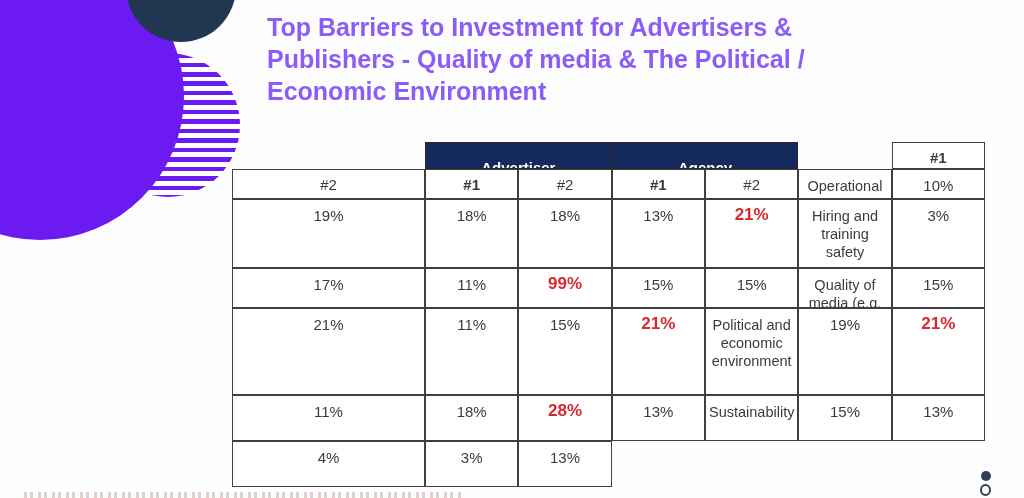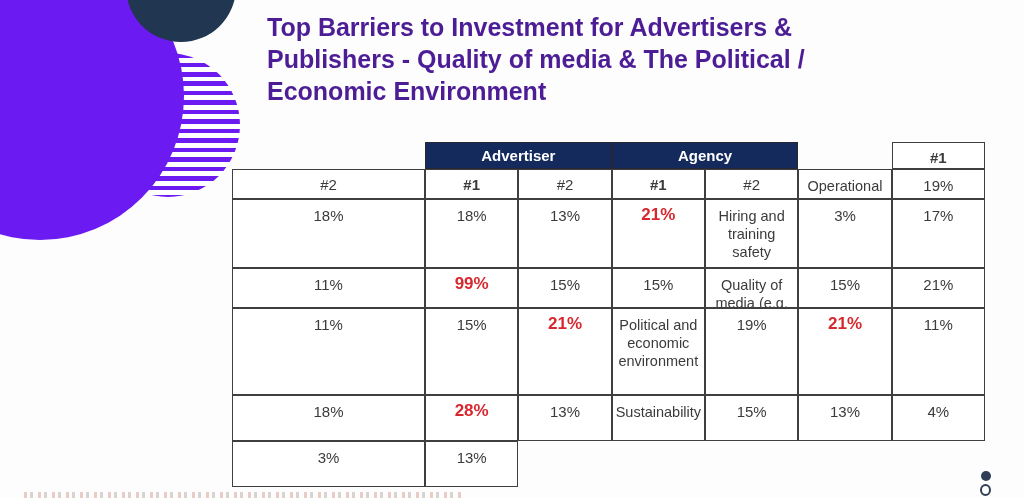--- a/index.html
+++ b/index.html
@@ -13,39 +13,39 @@
   .c-striped {
     left:96px; top:53px; width:144px; height:144px;
     background:repeating-linear-gradient(180deg,#6B1BF2 0 4.5px,#ffffff 4.5px 9.5px);
   }
   .c-purple { left:-104px; top:-48px; width:288px; height:288px; background:#6B1BF2; }
   .c-navy   { left:126px; top:-68px; width:110px; height:110px; background:#213650; }
 
   
   .title {
     position:absolute; left:267px; top:11px; width:645px;
-    font-size:25px; font-weight:bold; color:#4c1d95; line-height:32px;
+    font-size:25px; font-weight:bold; color:#8b5cf6; line-height:32px;
   }
 
   
   .table {
     position:absolute; left:232px; top:142px; width:753px; height:345px;
     display:grid;
     grid-template-columns:193px repeat(6, 1fr);
     grid-template-rows:27px 30px 69px 40px 87px 46px 46px;
   }
   .cell {
     box-sizing:border-box; border:1px solid #3f3f3f; background:#ffffff;
     text-align:center; font-size:15px; color:#3b3b3b; padding-top:7px;
     overflow:hidden;
   }
   .corner { border:none; background:transparent; }
   .navy {
     grid-column:span 2; background:#14295C; color:#ffffff;
-    font-weight:bold; font-size:15px; padding-top:4px;
+    font-weight:bold; font-size:15px; padding-top:16px;
     border:1px solid #27272f;
   }
   .rank { padding-top:6px; }
   .b { font-weight:bold; }
   .label { font-size:14.5px; line-height:18px; padding:7px 3px 4px 3px; }
   .bold { font-weight:normal; }
   .red { color:#D7282F; font-weight:bold; font-size:17px; padding-top:5px; }
 
   
   .footnote {
@@ -84,20 +84,21 @@
 
     <div class="cell corner"></div>
     <div class="cell rank b">#1</div>
     <div class="cell rank">#2</div>
     <div class="cell rank b">#1</div>
     <div class="cell rank">#2</div>
     <div class="cell rank b">#1</div>
     <div class="cell rank">#2</div>
 
     <div class="cell label">Operational elements (e.g. measurement, performance, use of data)</div>
+    <div class="cell val">10%</div>
     <div class="cell val">19%</div>
     <div class="cell val">18%</div>
     <div class="cell val">18%</div>
     <div class="cell val">13%</div>
     <div class="cell val red">21%</div>
 
     <div class="cell label">Hiring and training safety</div>
     <div class="cell val">3%</div>
     <div class="cell val">17%</div>
     <div class="cell val">11%</div>

